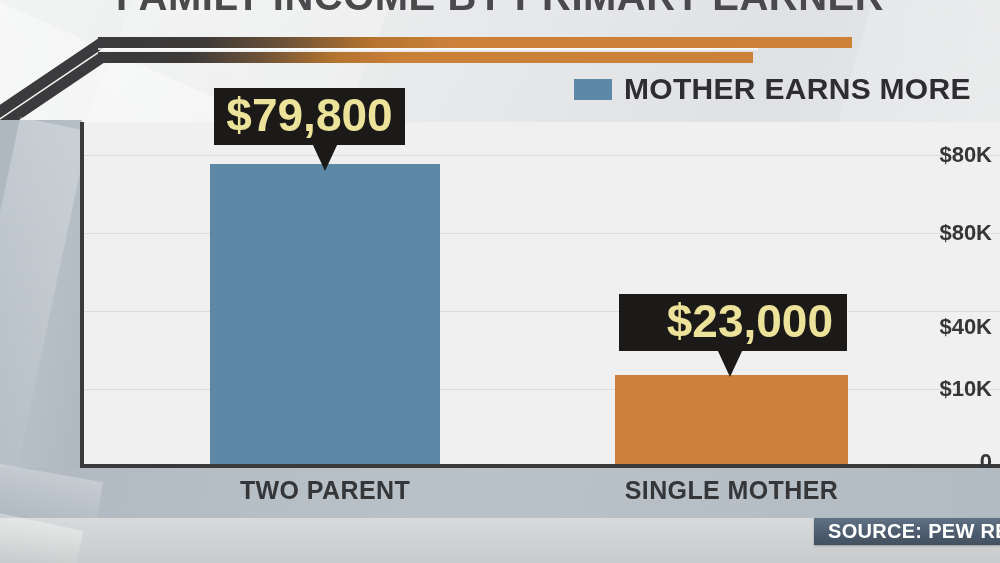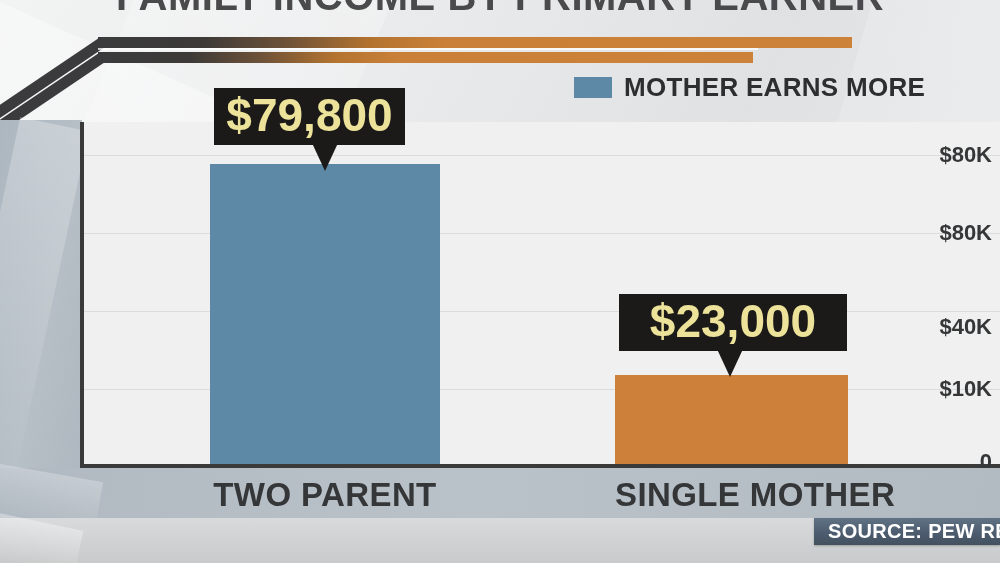--- a/index.html
+++ b/index.html
@@ -92,21 +92,21 @@
     left: 574px; top: 72px;
     display: flex;
     align-items: center;
     gap: 12px;
   }
   .legend-swatch {
     width: 38px; height: 21px;
     background: #5d89a6;
   }
   .legend-label {
-    font-size: 26px;
+    font-size: 30px;
     font-weight: bold;
     color: #2e2e30;
     letter-spacing: .3px;
     white-space: nowrap;
   }
 
   
   .axis-strip {
     position: absolute;
     left: 0; top: 120px;
@@ -199,21 +199,21 @@
   }
   .cat-band-sheen {
     position: absolute;
     left: -60px; top: 0; width: 160px; height: 50px;
     background: linear-gradient(180deg, rgba(255,255,255,.25), rgba(255,255,255,0));
     transform: rotate(10deg);
   }
   .cat-label {
     position: absolute;
     top: 476px;
-    font-size: 33px;
+    font-size: 25px;
     font-weight: bold;
     color: #343638;
     letter-spacing: .4px;
     white-space: nowrap;
     text-align: center;
   }
 
   
   .bottom-strip {
     position: absolute;
@@ -293,21 +293,21 @@
   <div class="ytick" style="top:233px">$80K</div>
   <div class="ytick" style="top:327px">$40K</div>
   <div class="ytick" style="top:389px">$10K</div>
   <div class="ytick" style="top:462px">0</div>
 
   <div class="callout" style="left:214px; top:88px; width:191px; height:57px;">
     <span class="callout-text">$79,800</span>
   </div>
   <div class="callout-tail" style="left:312px; top:143px;"></div>
 
-  <div class="callout" style="left:619px; top:294px; width:228px; height:57px;">
+  <div class="callout" style="left:619px; top:294px; width:228px; height:57px;justify-content:flex-end;">
     <span class="callout-text">$23,000</span>
   </div>
   <div class="callout-tail" style="left:717px; top:349px;"></div>
 
   <div class="cat-band">
     <div class="cat-band-sheen"></div>
   </div>
   <div class="cat-label" style="left:210px; width:230px;">TWO PARENT</div>
   <div class="cat-label" style="left:615px; width:233px;">SINGLE MOTHER</div>
 

